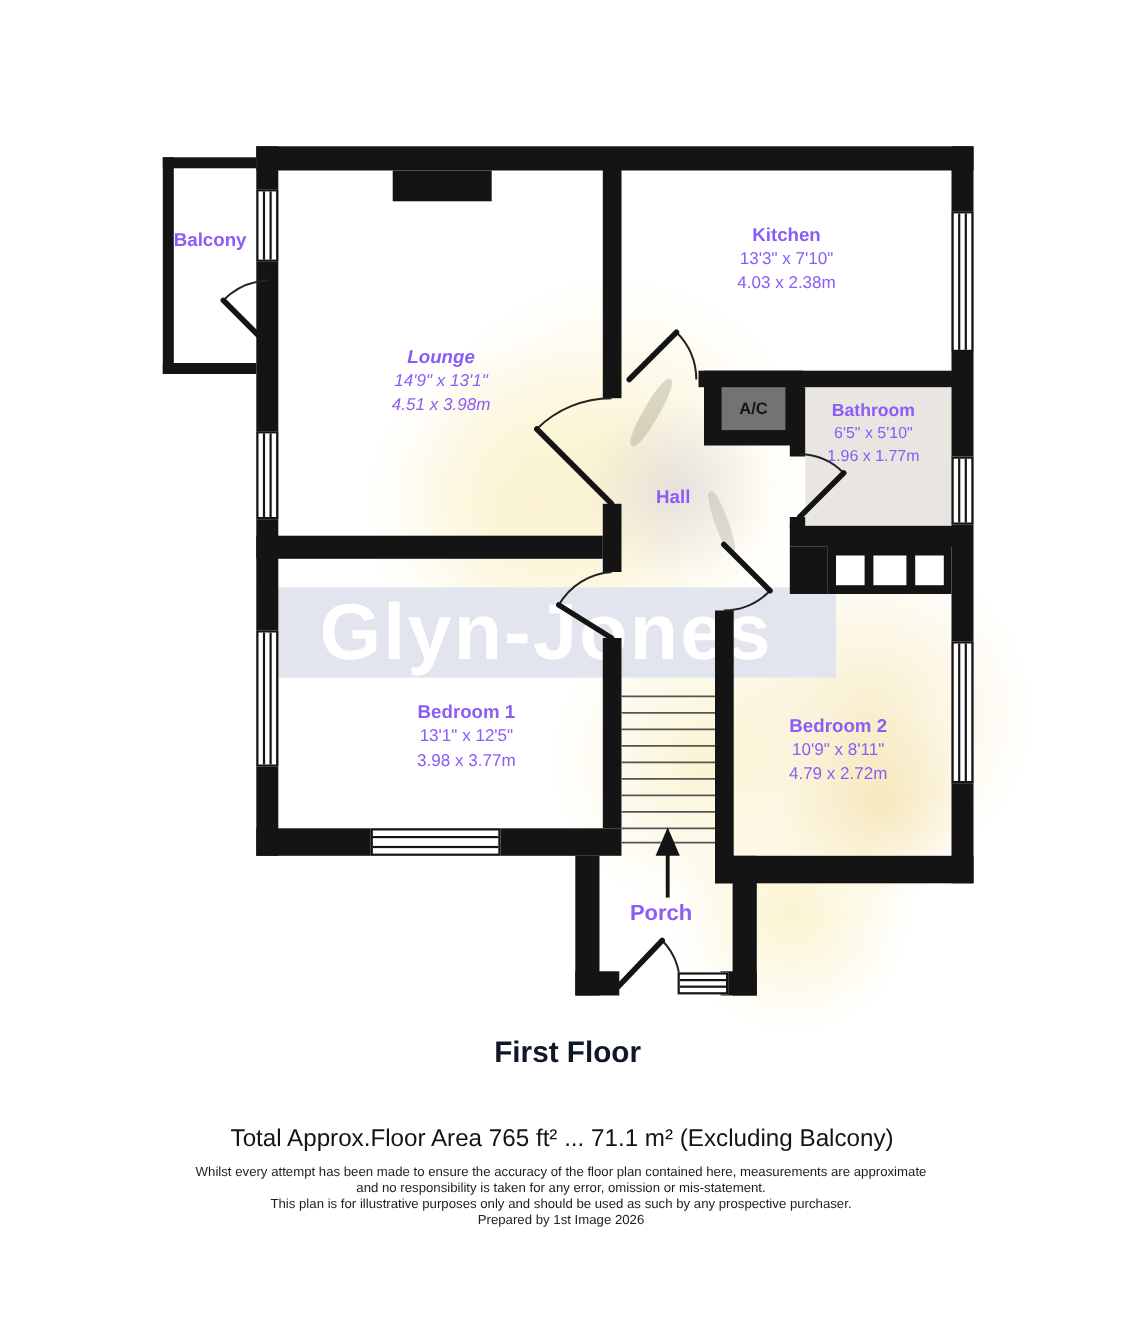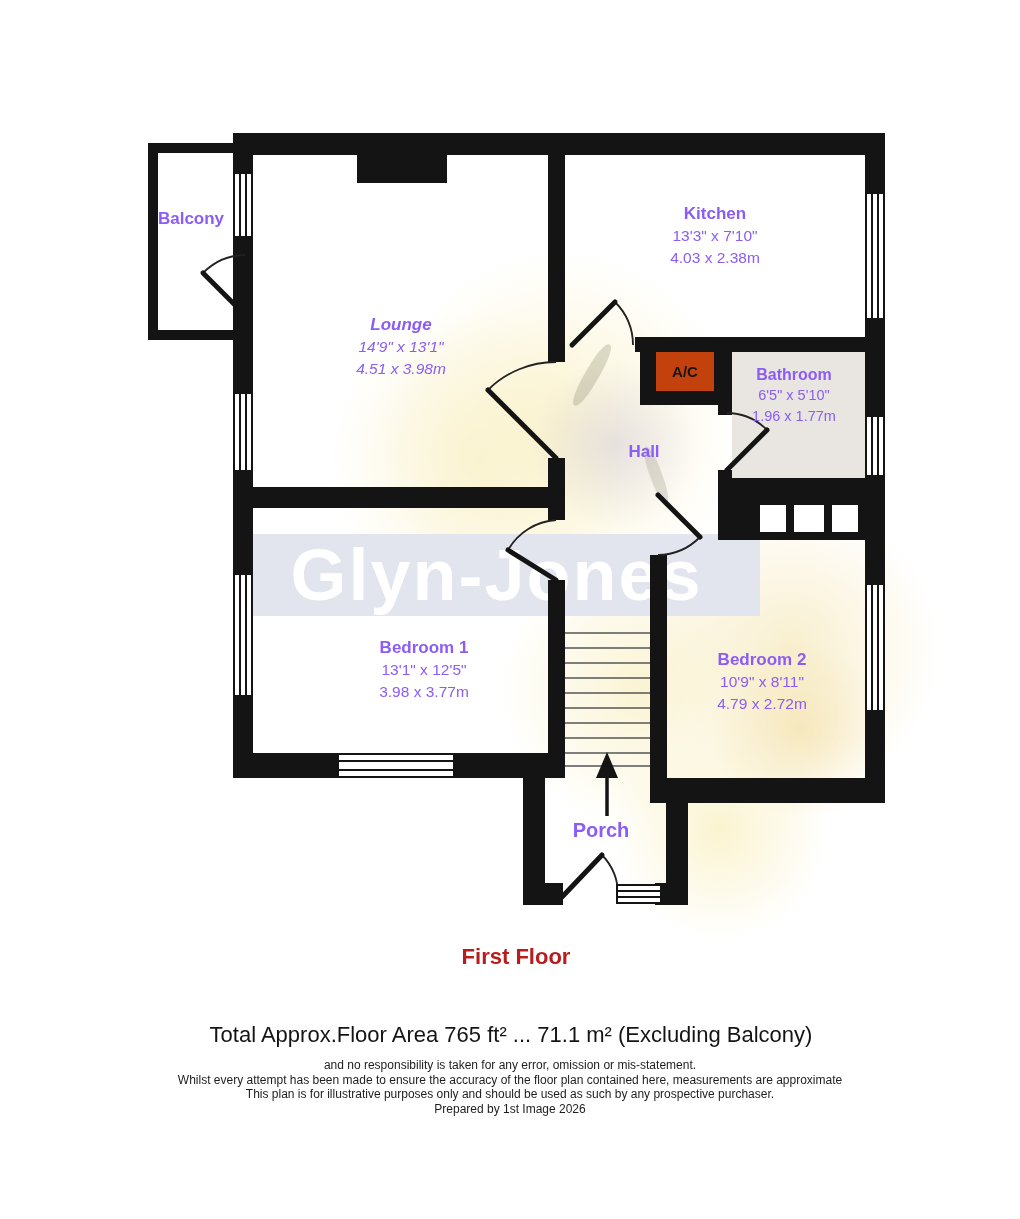--- a/index.html
+++ b/index.html
@@ -14,32 +14,32 @@
   .streak{position:absolute;z-index:2;border-radius:45%;}
   
   .w{position:absolute;background:#141414;z-index:5;}
   .win{position:absolute;background:#ffffff;border:2px solid #141414;box-sizing:border-box;z-index:6;}
   .wv::before,.wv::after{content:"";position:absolute;top:0;bottom:0;width:1.5px;background:#141414;}
   .wv::before{left:27%;} .wv::after{right:27%;}
   .wh::before,.wh::after{content:"";position:absolute;left:0;right:0;height:1.5px;background:#141414;}
   .wh::before{top:26%;} .wh::after{bottom:26%;}
   #svglayer{position:absolute;left:0;top:0;z-index:5;}
   #ac-frame{position:absolute;left:640px;top:337px;width:90px;height:68px;background:#141414;z-index:5;}
-  #ac-inner{position:absolute;left:16px;top:15px;width:58px;height:39px;background:#c2410c;
+  #ac-inner{position:absolute;left:16px;top:15px;width:58px;height:39px;background:#737373;
             display:flex;align-items:center;justify-content:center;font-weight:bold;font-size:15px;color:#141414;}
   #cupboard{position:absolute;left:752px;top:493px;width:113px;height:47px;background:#141414;z-index:5;}
   .cup{position:absolute;top:12px;height:27px;background:#ffffff;}
   
   .lbl{position:absolute;z-index:7;transform:translate(-50%,-50%);text-align:center;white-space:nowrap;color:#8b5cf6;}
   .lbl .nm{display:block;font-weight:bold;font-size:17px;line-height:22px;}
   .lbl .dm{display:block;font-size:15.5px;line-height:22px;}
   .lbl.sm .nm{font-size:16px;line-height:21px;}
   .lbl.sm .dm{font-size:14.5px;line-height:21px;}
   #lbl-floor{position:absolute;left:516px;top:957px;transform:translate(-50%,-50%);
-             font-weight:bold;font-size:22px;color:#b91c1c;z-index:7;white-space:nowrap;}
+             font-weight:bold;font-size:27px;color:#0f172a;z-index:7;white-space:nowrap;}
   #lbl-area{position:absolute;left:511px;top:1035px;transform:translate(-50%,-50%);
             font-size:22px;color:#141414;z-index:7;white-space:nowrap;}
   #disclaimer{position:absolute;left:510px;top:1058px;transform:translateX(-50%);width:860px;
               text-align:center;font-size:12px;line-height:14.5px;color:#1d1d1d;z-index:7;}
 </style>
 </head>
 <body>
 
 <div id="canvas">
 
@@ -162,21 +162,21 @@
     <span class="dm">13'3" x 7'10"</span>
     <span class="dm">4.03 x 2.38m</span>
   </div>
 
   <div class="lbl sm" style="left:794px;top:395px;">
     <span class="nm">Bathroom</span>
     <span class="dm">6'5" x 5'10"</span>
     <span class="dm">1.96 x 1.77m</span>
   </div>
 
-  <div class="lbl" style="left:644px;top:452px;">
+  <div class="lbl" style="left:612px;top:452px;">
     <span class="nm">Hall</span>
   </div>
 
   <div class="lbl" style="left:400px;top:670px;margin-left:24px;">
     <span class="nm">Bedroom 1</span>
     <span class="dm">13'1" x 12'5"</span>
     <span class="dm">3.98 x 3.77m</span>
   </div>
 
   <div class="lbl" style="left:762px;top:682px;">
@@ -185,19 +185,19 @@
     <span class="dm">4.79 x 2.72m</span>
   </div>
 
   <div class="lbl" style="left:601px;top:830px;">
     <span class="nm" style="font-size:20px;">Porch</span>
   </div>
 
   <div id="lbl-floor">First Floor</div>
   <div id="lbl-area">Total Approx.Floor Area 765 ft² ... 71.1 m² (Excluding Balcony)</div>
   <div id="disclaimer">
+    <div>Whilst every attempt has been made to ensure the accuracy of the floor plan contained here, measurements are approximate</div>
     <div>and no responsibility is taken for any error, omission or mis-statement.</div>
-    <div>Whilst every attempt has been made to ensure the accuracy of the floor plan contained here, measurements are approximate</div>
     <div>This plan is for illustrative purposes only and should be used as such by any prospective purchaser.</div>
     <div>Prepared by 1st Image 2026</div>
   </div>
 
 </div>
 
 </body></html>

